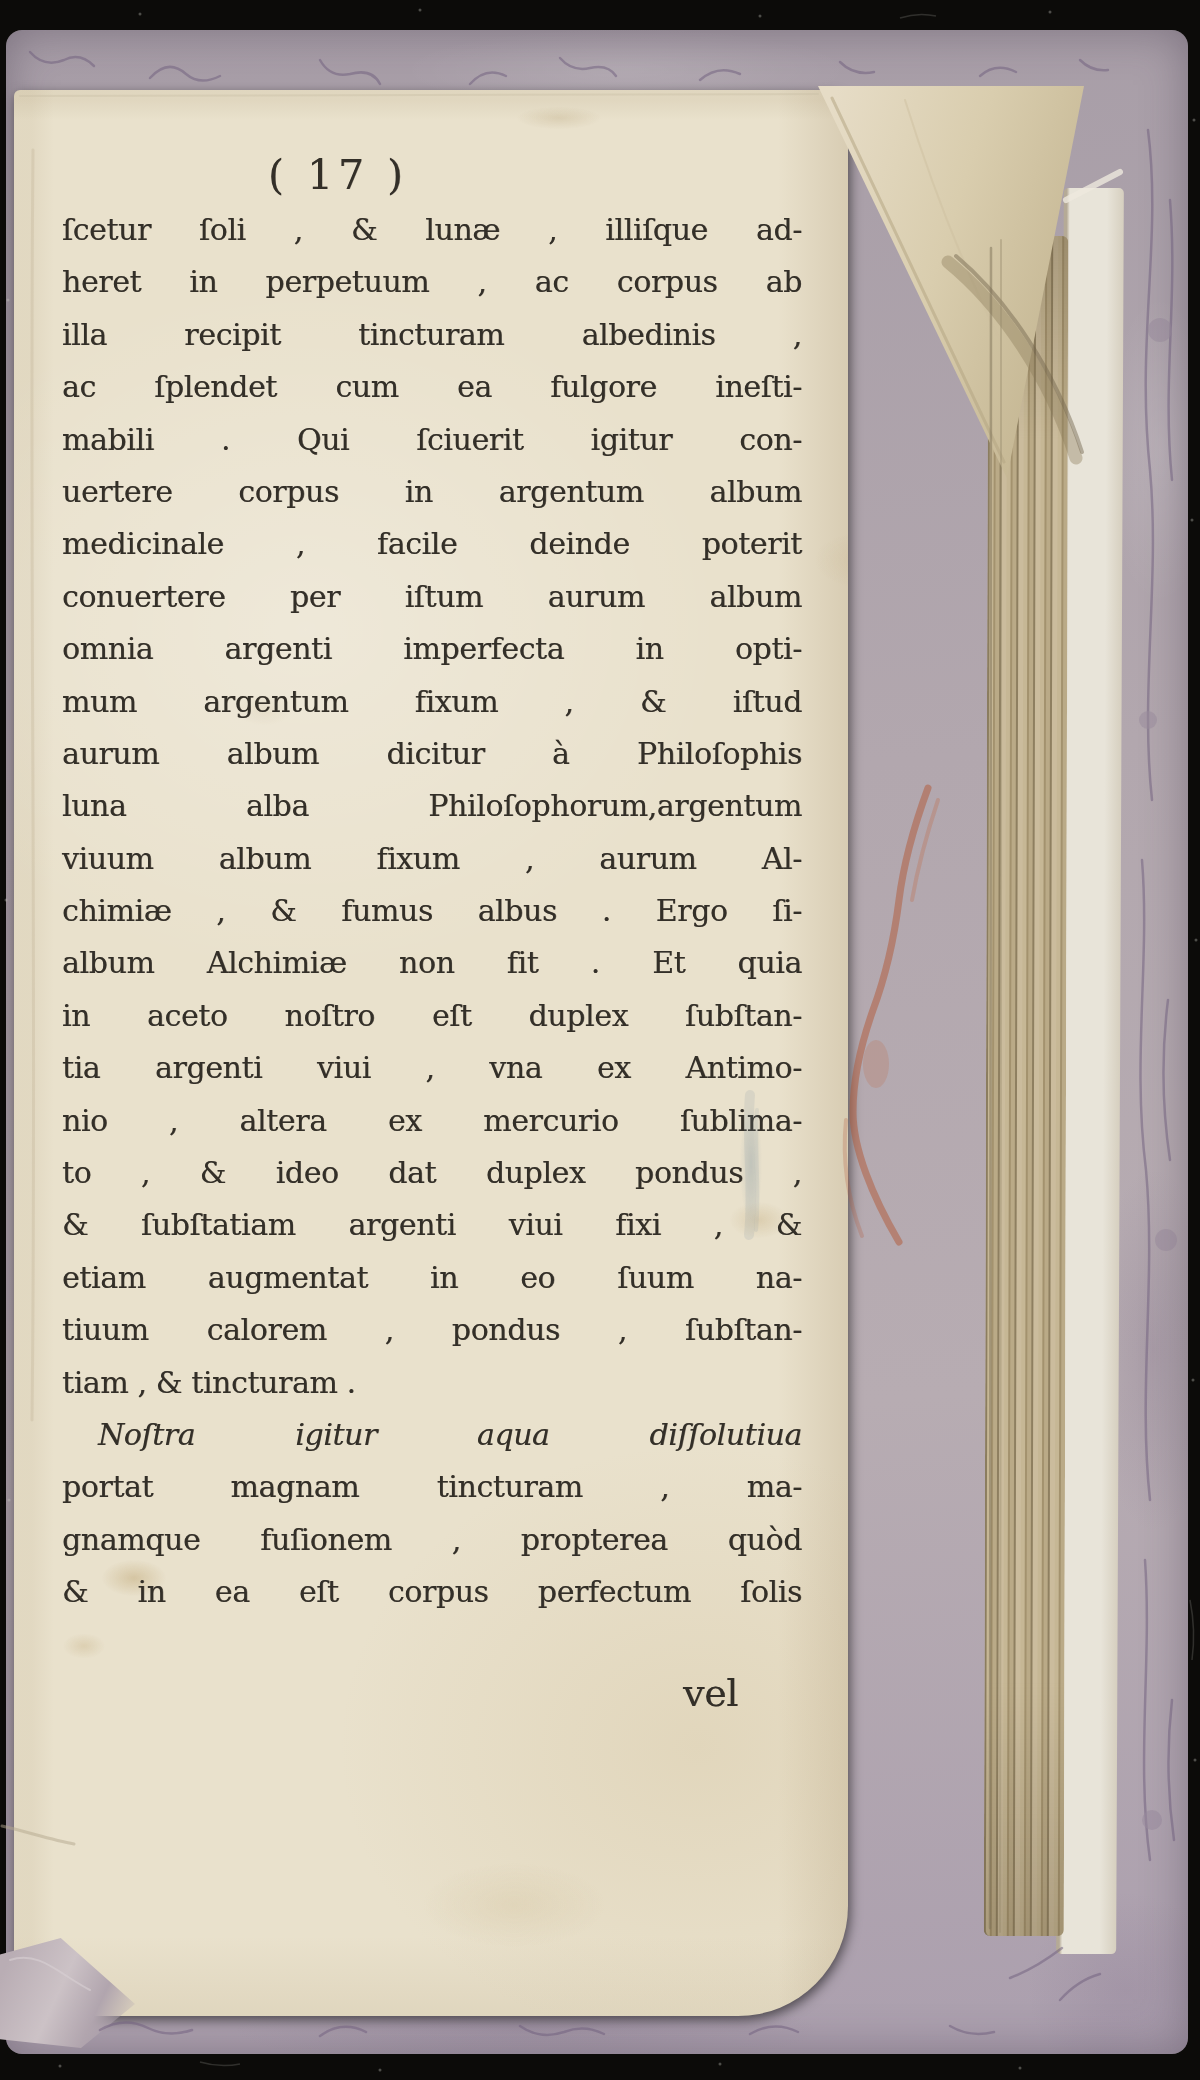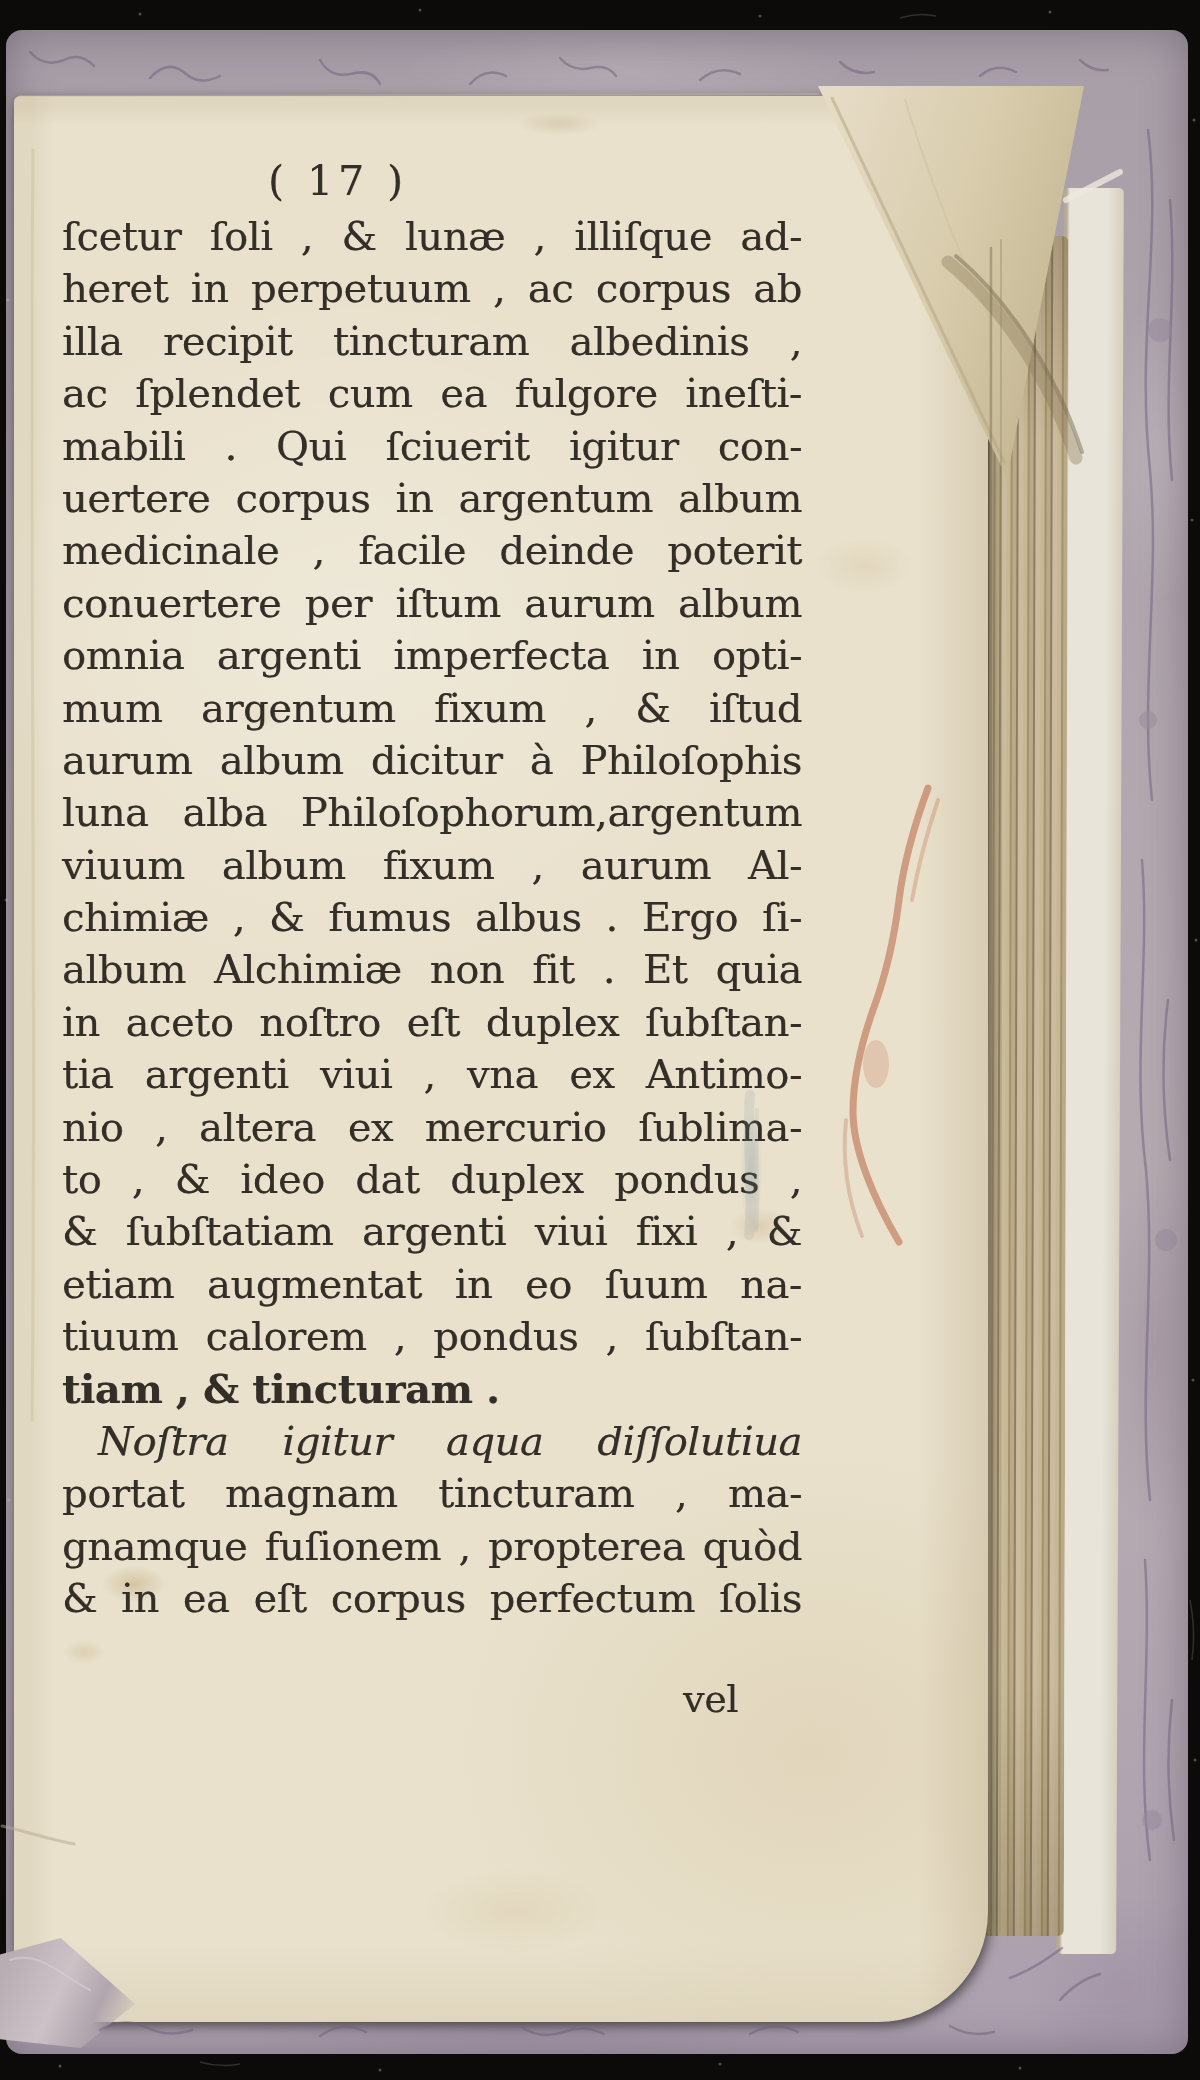--- a/index.html
+++ b/index.html
@@ -19,21 +19,21 @@
   .endpaper{position:absolute;left:1060px;top:188px;width:60px;height:1766px;border-radius:5px;
     transform:rotate(.25deg);
     background:linear-gradient(90deg,#b5aa96 0 3px,#e8e4d9 6px 72%,#d6cfbf 100%);}
   
   .foredge{position:absolute;left:986px;top:236px;width:78px;height:1700px;border-radius:6px;
     border-left:2px solid rgba(100,88,62,.55);transform:rotate(.15deg);
     background:
       linear-gradient(180deg, rgba(90,75,50,.30), transparent 12%, transparent 85%, rgba(90,75,50,.25)),
       repeating-linear-gradient(90deg,#c6b795 0 4px,#a3926e 4px 6px,#baaa87 6px 10px,#8e7f60 10px 12px,#cbbc9d 12px 17px);}
   
-  .page{position:absolute;left:14px;top:96px;width:974px;height:1926px;
+  .page{position:absolute;left:14px;top:90px;width:834px;height:1926px;
     border-radius:6px 20px 110px 10px;
     background:
       radial-gradient(ellipse 600px 500px at 35% 28%, rgba(255,255,255,.25), transparent 70%),
       radial-gradient(ellipse 500px 420px at 82% 86%, rgba(190,165,115,.18), transparent 72%),
       linear-gradient(90deg, rgba(160,140,100,.10) 0 18px, transparent 40px, transparent calc(100% - 70px), rgba(155,130,90,.22) 100%),
       linear-gradient(180deg, rgba(160,140,100,.12) 0 10px, transparent 30px, transparent calc(100% - 80px), rgba(170,150,110,.15) 100%),
       #e9e1cc;
     box-shadow:2px 4px 12px rgba(0,0,0,.55);}
   .page::before{content:"";position:absolute;inset:0;border-radius:inherit;pointer-events:none;
     background:
@@ -51,22 +51,22 @@
     background:linear-gradient(108deg,#e6dcc6 5%,#d9cdae 45%,#c7b996 80%,#b4a580 100%);}
   
   .fray{position:absolute;left:0;top:1938px;width:135px;height:110px;
     clip-path:polygon(0 15%,45% 0,100% 60%,60% 100%,0 92%);
     background:linear-gradient(115deg,#b9adb4 10%,#ccc2c6 45%,#b1a5ae 70%,rgba(177,165,174,0) 95%);}
   
   .textblock{position:absolute;left:48px;top:54px;width:740px;color:#332f28;
     text-shadow:.4px .4px .6px rgba(52,46,38,.55);letter-spacing:-.4px;}
   .pageno{margin-top:6px;height:54px;font-size:41px;line-height:50px;text-align:center;
     letter-spacing:5px;transform:translateX(-94px);}
-  .line{font-size:40px;line-height:52.4px;height:52.4px;text-align:justify;text-align-last:justify;}
-  .line.left{text-align:center;text-align-last:left;font-weight:bold;}
+  .line{font-size:30px;line-height:52.4px;height:52.4px;text-align:justify;text-align-last:justify;}
+  .line.left{text-align:center;text-align-last:left;}
   .line.indent{text-indent:36px;font-style:italic;}
   .catchword{font-size:38px;line-height:52px;height:52px;text-align:right;padding-right:64px;margin-top:48px;}
   .overlay{position:absolute;left:0;top:0;pointer-events:none;}
 </style>
 </head>
 <body>
 
 <div class="scene">
   <div class="cover"></div>
   <div class="endpaper"></div>

